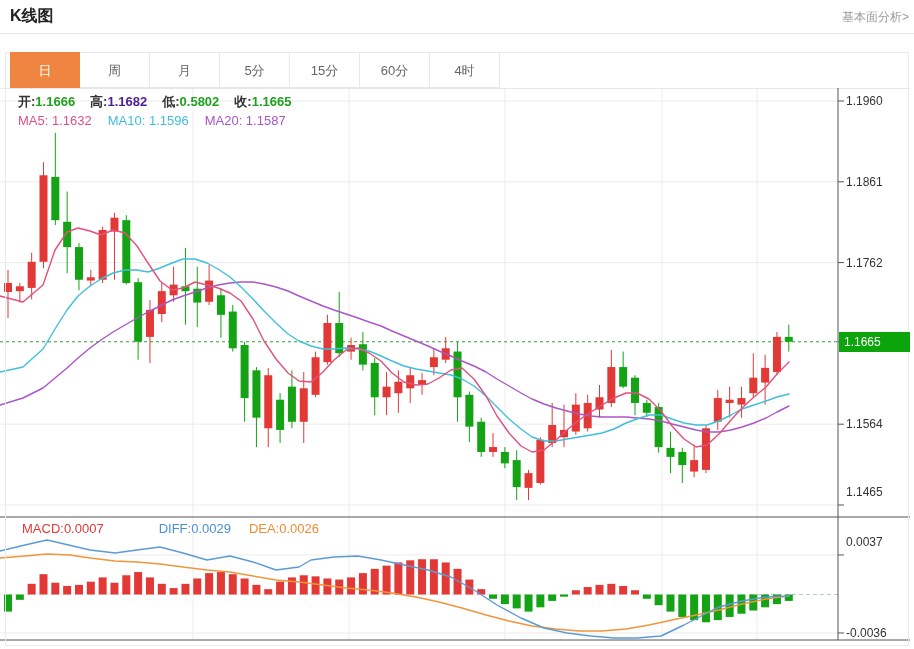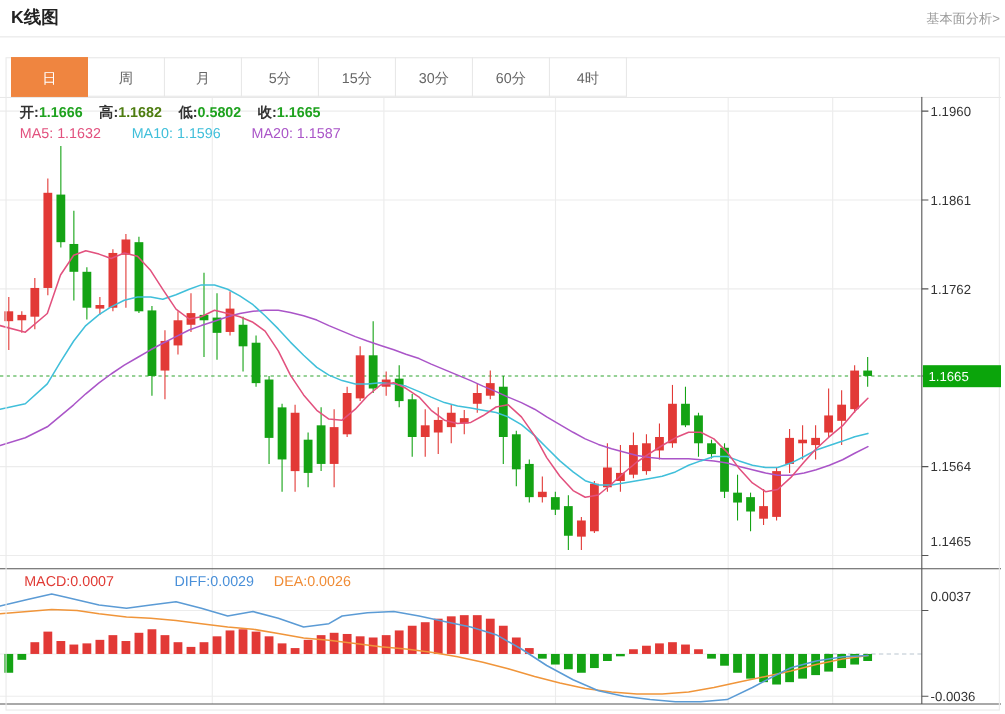--- a/index.html
+++ b/index.html
@@ -8,49 +8,48 @@
   .fund-link{position:absolute;right:5px;top:9px;font-size:12px;color:#999;text-decoration:none;cursor:pointer;}
   .header-line{position:absolute;left:0;top:33px;width:914px;height:1px;background:#e7e7e7;}
   .container-border{position:absolute;left:5px;top:52px;width:904px;height:594px;border:1px solid #eaeaea;pointer-events:none;box-sizing:border-box;}
   .tabs{position:absolute;left:10px;top:52px;display:flex;z-index:3;}
   .tab{width:70px;height:36px;line-height:36px;text-align:center;font-size:13px;color:#666;background:#fff;
        border:1px solid #e8e8e8;border-left:none;cursor:pointer;box-sizing:border-box;}
   .tab:first-child{border-left:1px solid #e8e8e8;}
   .tab.active{background:#ef8540;border-color:#ef8540;color:#fff;}
   .legend-ohlc{position:absolute;left:18px;top:93px;font-size:13px;display:flex;gap:15px;z-index:2;font-weight:bold;}
   .legend-ohlc .lbl{color:#333;}
-  .legend-ma{position:absolute;left:18px;top:113px;font-size:13px;display:flex;gap:28px;z-index:2;}
+  .legend-ma{position:absolute;left:18px;top:113px;font-size:13px;display:flex;gap:16px;z-index:2;}
   .legend-macd{position:absolute;left:22px;top:521px;font-size:13px;display:flex;gap:18px;z-index:2;}
   #chart-svg{position:absolute;left:0;top:88px;}
   .ylabel{position:absolute;left:846px;font-size:12px;color:#333;z-index:2;}
   .current-price{position:absolute;left:839px;top:332px;width:71px;height:20px;background:#0ba50b;color:#fff;
                  font-size:12px;line-height:20px;padding-left:5px;box-sizing:border-box;z-index:2;}
 </style>
 </head>
 <body>
 
 <div class="page">
   <div class="title">K线图</div>
   <a class="fund-link">基本面分析&gt;</a>
   <div class="header-line"></div>
 
   <div class="tabs" id="tabs">
       <div class="tab active">日</div>
       <div class="tab">周</div>
       <div class="tab">月</div>
       <div class="tab">5分</div>
       <div class="tab">15分</div>
-      <div class="tab">30分</div>
       <div class="tab">60分</div>
       <div class="tab">4时</div>
     </div>
 
   <div class="legend-ohlc" id="legend-ohlc">
       <span><span class="lbl">开:</span><span style="color: rgb(30, 162, 30);">1.1666</span></span>
-      <span><span class="lbl">高:</span><span style="color: #4d7c0f;">1.1682</span></span>
+      <span><span class="lbl">高:</span><span style="color: #4c1d95;">1.1682</span></span>
       <span><span class="lbl">低:</span><span style="color: rgb(30, 162, 30);">0.5802</span></span>
       <span><span class="lbl">收:</span><span style="color: rgb(30, 162, 30);">1.1665</span></span>
     </div>
   <div class="legend-ma" id="legend-ma">
       <span style="color: rgb(226, 81, 126);">MA5: 1.1632</span>
       <span style="color: rgb(64, 191, 218);">MA10: 1.1596</span>
       <span style="color: rgb(170, 85, 200);">MA20: 1.1587</span>
     </div>
   <div class="legend-macd" id="legend-macd">
       <span style="color: rgb(224, 58, 52);">MACD:0.0007</span>

